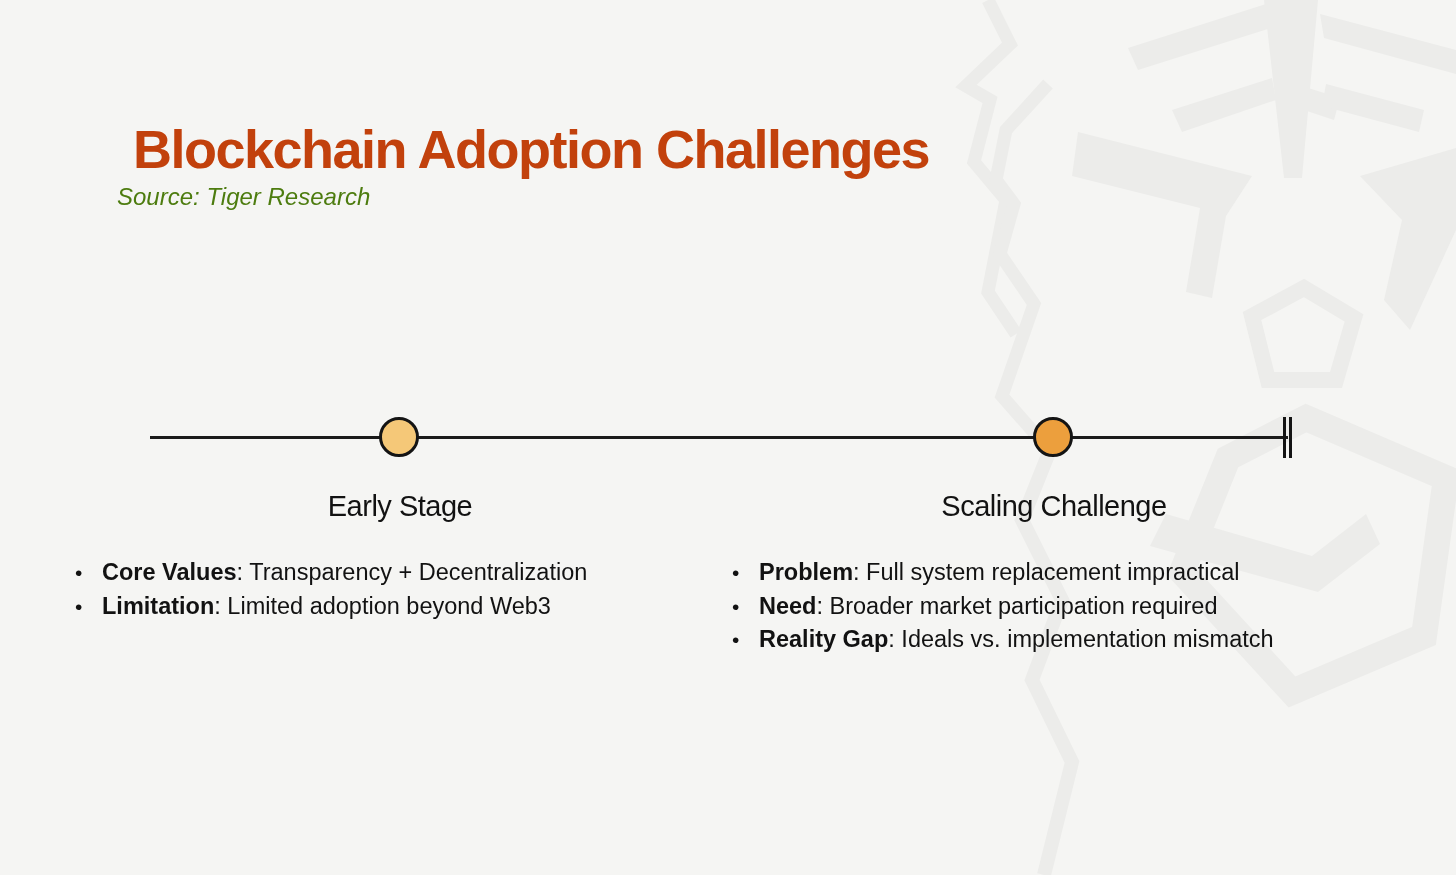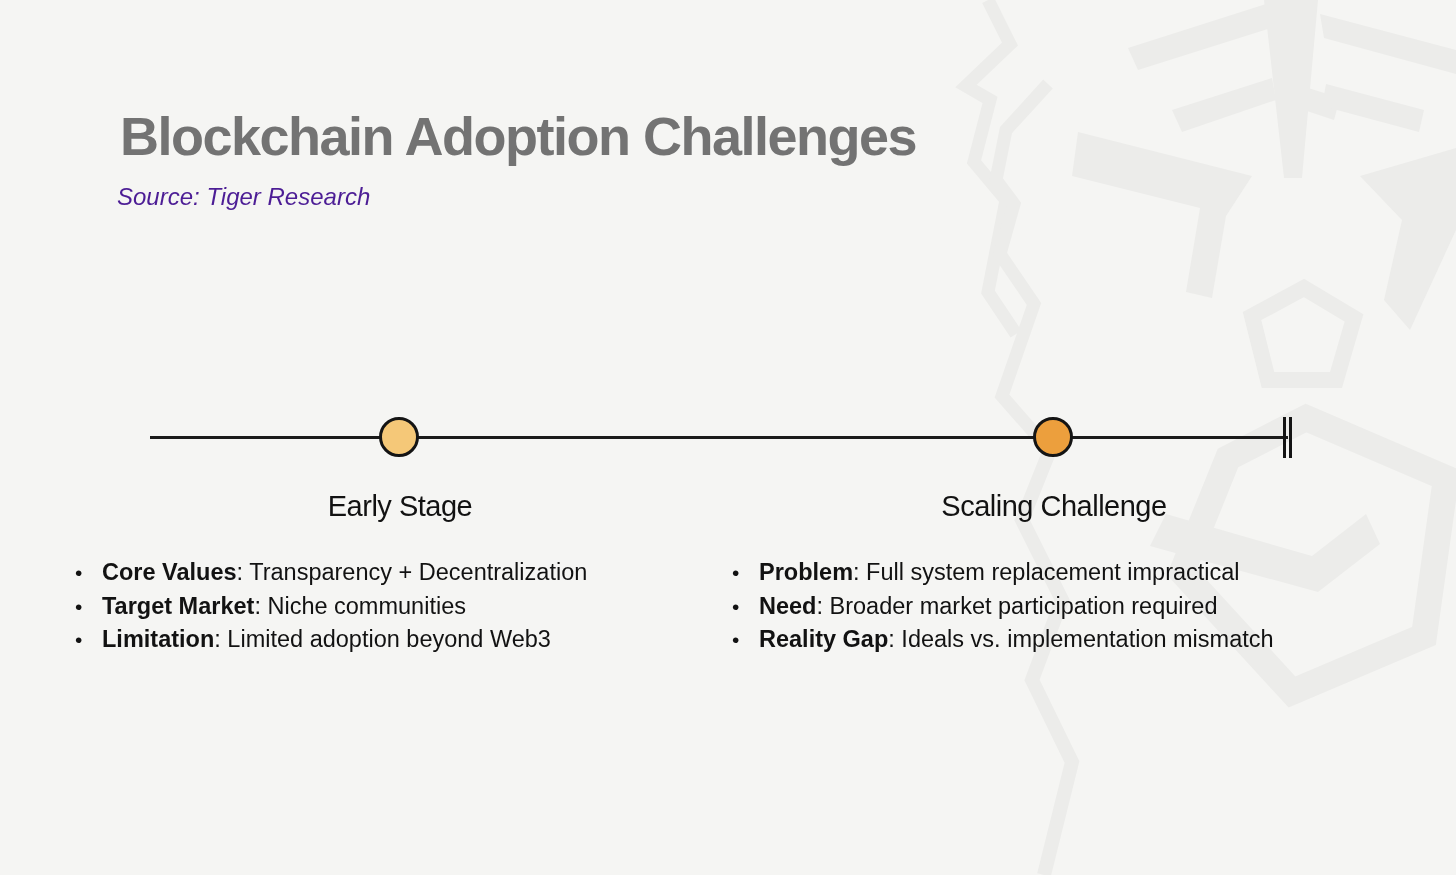--- a/index.html
+++ b/index.html
@@ -19,36 +19,36 @@
   .watermark {
     position: absolute;
     inset: 0;
     pointer-events: none;
   }
   
   .page-title {
     position: absolute;
     left: 116px;
     top: 100px;
-    margin: 4px;
+    margin: 17px;
     font-size: 54px;
     font-weight: 700;
     letter-spacing: -1.5px;
     line-height: 64px;
-    color: #737373;
+    color: #c2410c;
     white-space: nowrap;
   }
   .source-caption {
     position: absolute;
     left: 117px;
     top: 183px;
     margin: 0;
     font-size: 24px;
     font-style: italic;
-    color: #4c1d95;
+    color: #4d7c0f;
     white-space: nowrap;
   }
   
   .timeline-line {
     position: absolute;
     left: 150px;
     top: 436px;
     width: 1138px;
     height: 2.5px;
     background: #1a1a1a;
@@ -151,23 +151,20 @@
 </div>
 
 <h2 class="stage-label stage-label-early">Early Stage</h2>
 <h2 class="stage-label stage-label-scaling">Scaling Challenge</h2>
 
 <ul class="bullet-list bullet-list-left">
   <li>
     <span class="blt">•</span><span><span class="term">Core Values</span><span>: </span><span>Transparency + Decentralization</span></span>
   </li>
   <li>
-    <span class="blt">•</span><span><span class="term">Target Market</span><span>: </span><span>Niche communities</span></span>
-  </li>
-  <li>
     <span class="blt">•</span><span><span class="term">Limitation</span><span>: </span><span>Limited adoption beyond Web3</span></span>
   </li>
 </ul>
 
 <ul class="bullet-list bullet-list-right">
   <li>
     <span class="blt">•</span><span><span class="term">Problem</span><span>: </span><span>Full system replacement impractical</span></span>
   </li>
   <li>
     <span class="blt">•</span><span><span class="term">Need</span><span>: </span><span>Broader market participation required</span></span>

